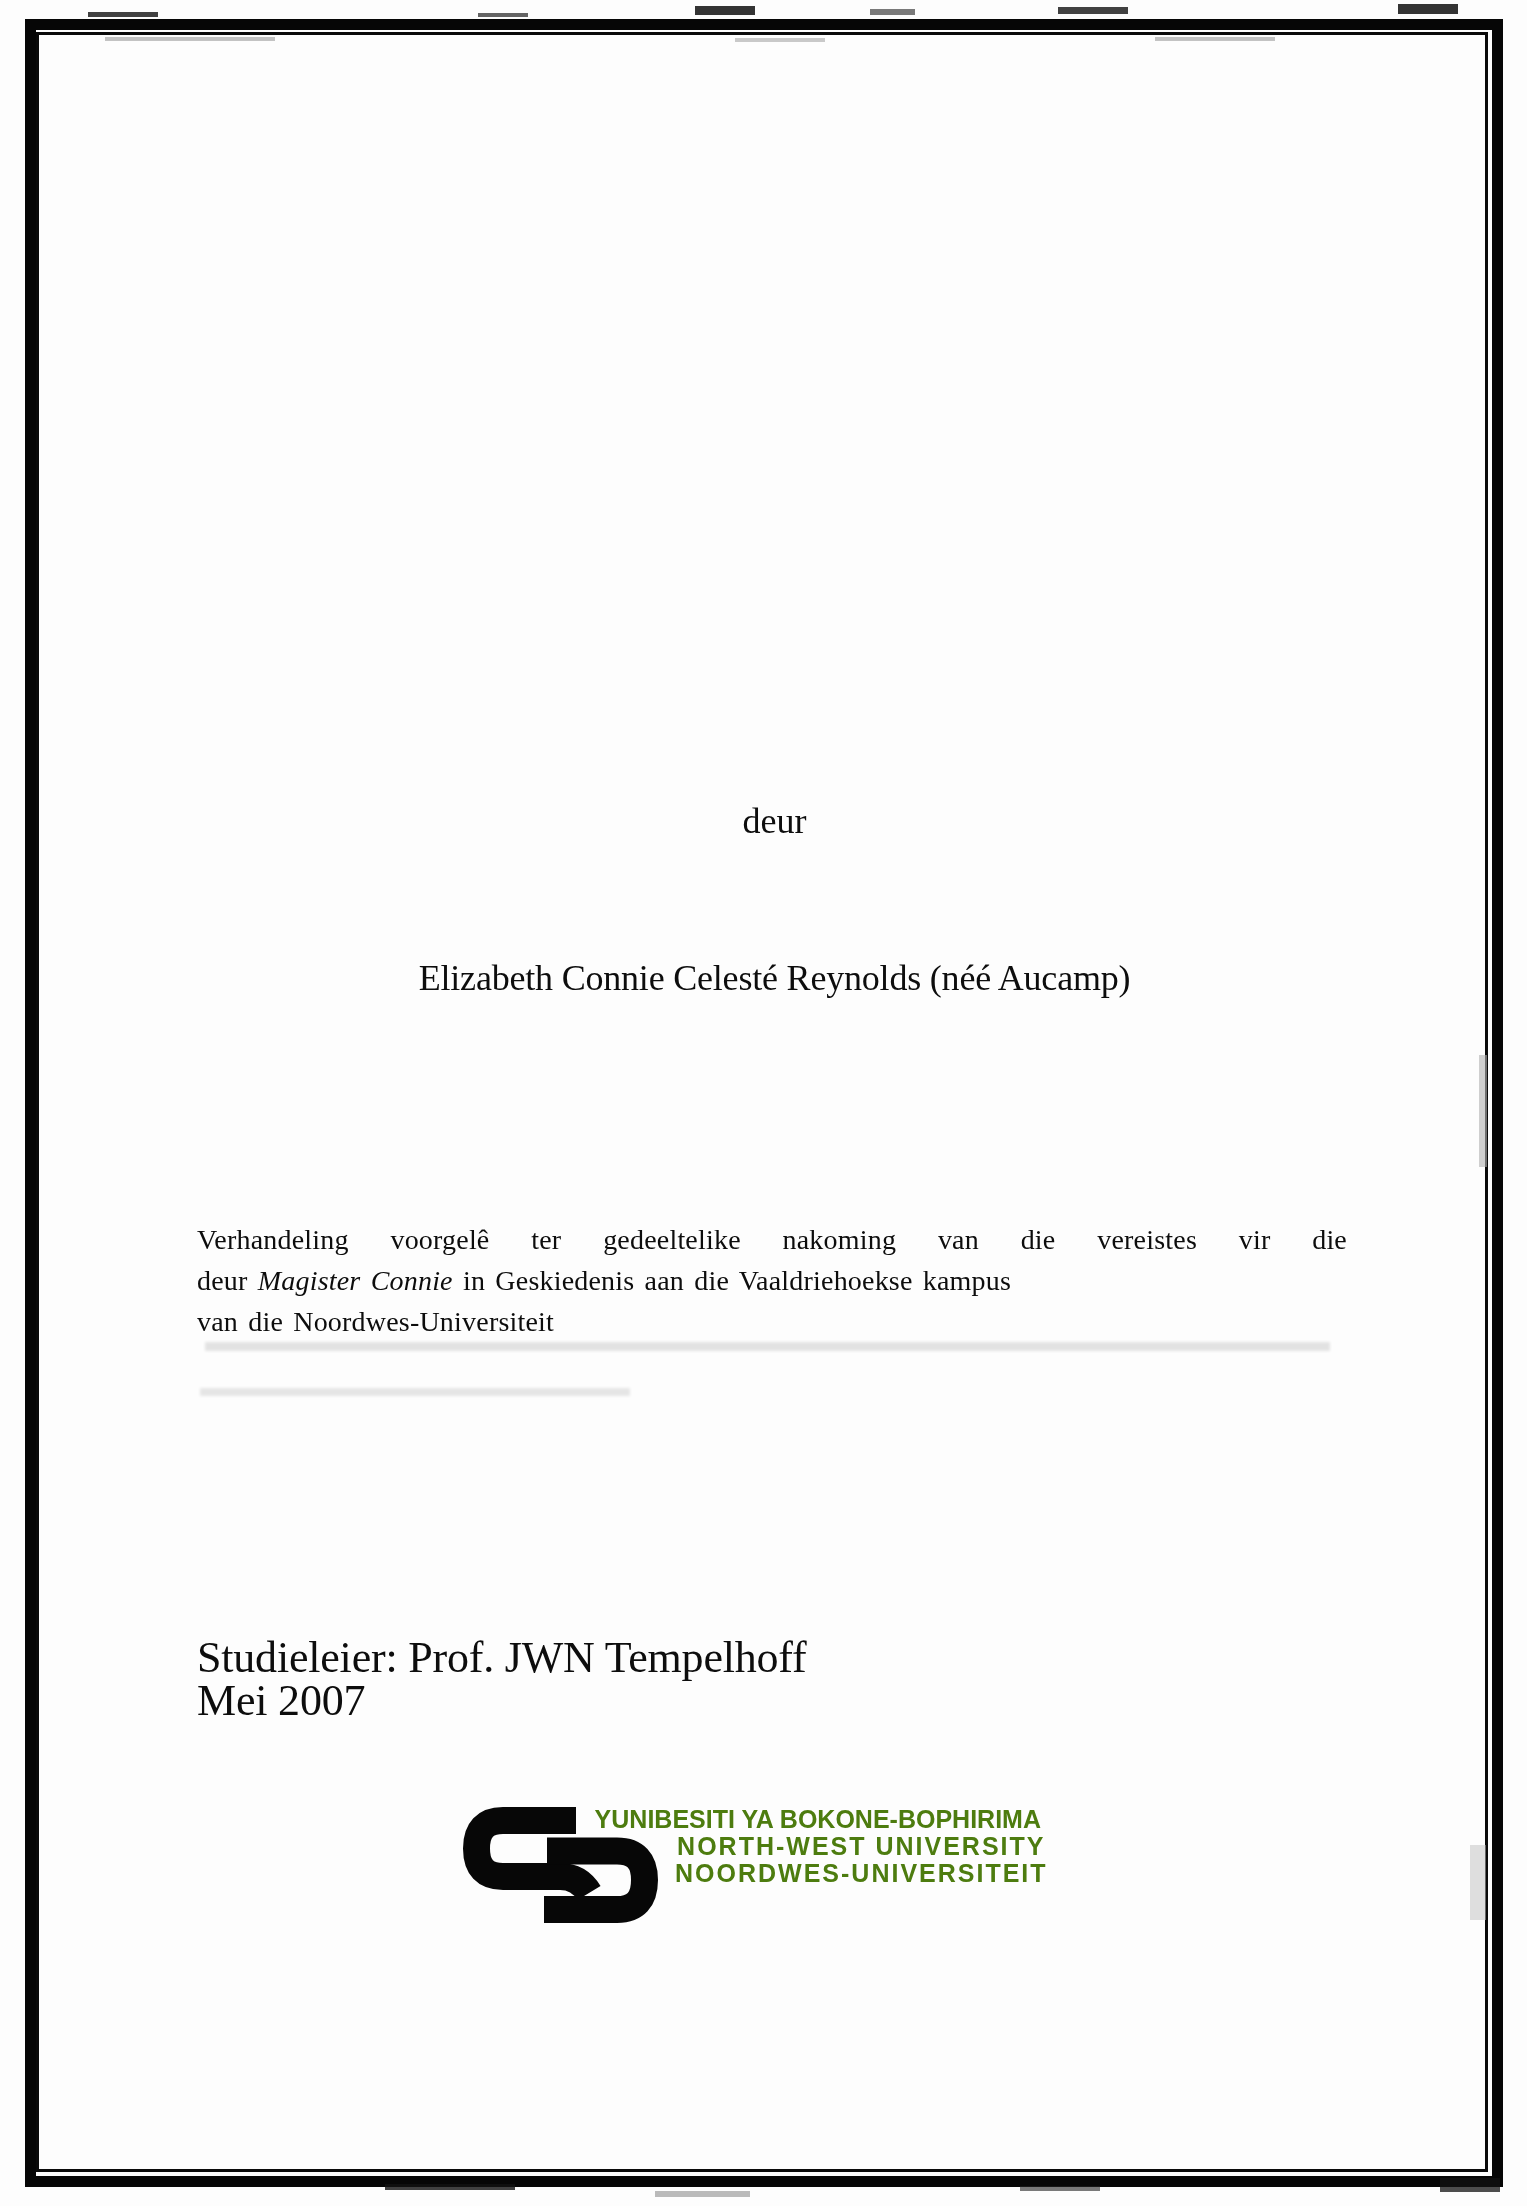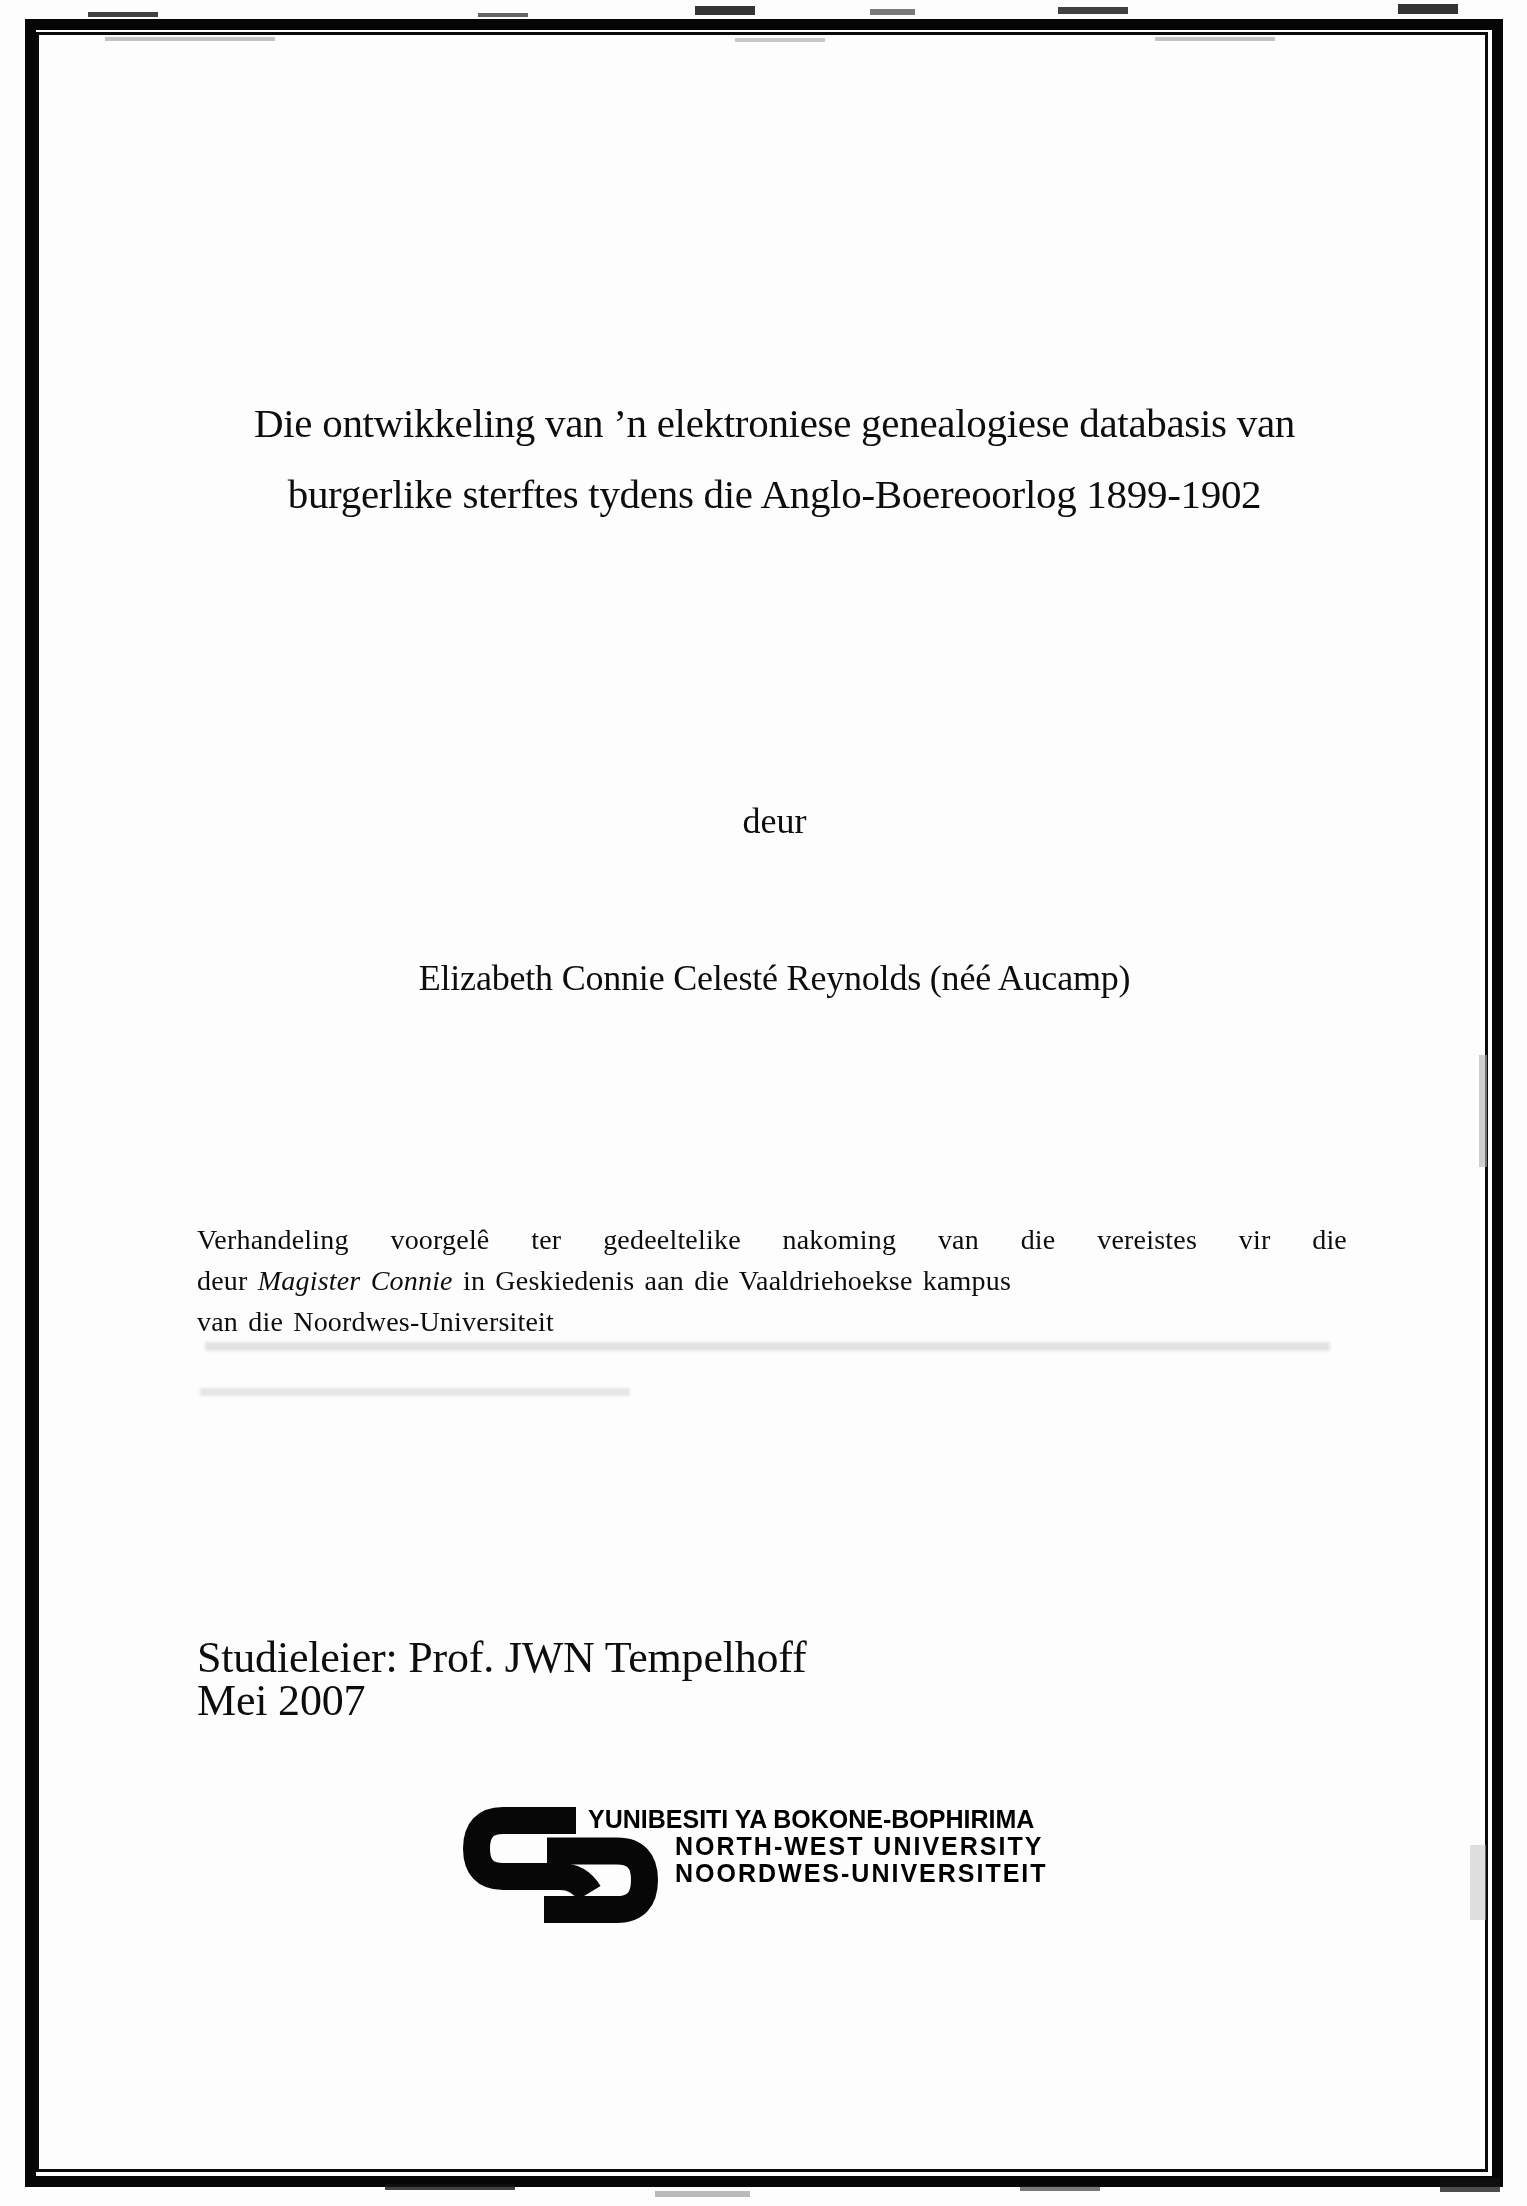--- a/index.html
+++ b/index.html
@@ -35,21 +35,22 @@
     position:absolute; left:197px; top:1636px;
     font-size:44px; line-height:43px; letter-spacing:-0.2px;
   }
   
   .logo { position:absolute; left:463px; top:1806px; width:600px; height:140px; }
   .logo-mark { position:absolute; left:0; top:1px; }
   .logo-text {
     position:absolute; left:125px; top:0;
     font-family:"Liberation Sans","DejaVu Sans",sans-serif;
     font-weight:700; font-size:25px; line-height:27px; white-space:nowrap;
-    color:#000000;
+    color:#4d7c0f;
+    text-align:center;
   }
   .logo-text .indent { margin-left:87px; letter-spacing:2px; }
   
   .art { position:absolute; pointer-events:none; }
   .n1 {left:88px; top:12px; width:70px; height:5px; background:#111; opacity:.8;}
   .n2 {left:478px; top:13px; width:50px; height:4px; background:#222; opacity:.7;}
   .n3 {left:695px; top:6px; width:60px; height:9px; background:#111; opacity:.85;}
   .n4 {left:870px; top:9px; width:45px; height:6px; background:#222; opacity:.6;}
   .n5 {left:1058px; top:7px; width:70px; height:7px; background:#111; opacity:.8;}
   .n6 {left:1398px; top:4px; width:60px; height:10px; background:#111; opacity:.85;}
@@ -66,24 +67,20 @@
   .n17 {left:200px; top:1388px; width:430px; height:8px; background:#000; opacity:.09; filter:blur(1.5px);}
 </style>
 </head>
 <body>
 
 <div class="page">
 
   <div class="frame-outer"></div>
   <div class="frame-inner"></div>
 
-  <div class="centered title">
-    <div>Die ontwikkeling van ’n elektroniese genealogiese databasis van</div>
-    <div>burgerlike sterftes tydens die Anglo-Boereoorlog 1899-1902</div>
-  </div>
 
   <div class="centered byline">deur</div>
 
   <div class="centered author">Elizabeth Connie Celesté Reynolds (néé Aucamp)</div>
 
   <div class="statement">
     <div class="justify-full">Verhandeling voorgelê ter gedeeltelike nakoming van die vereistes vir die</div>
     <div><span>deur </span><i>Magister Connie</i><span> in Geskiedenis aan die Vaaldriehoekse kampus</span></div>
     <div>van die Noordwes-Universiteit</div>
   </div>

